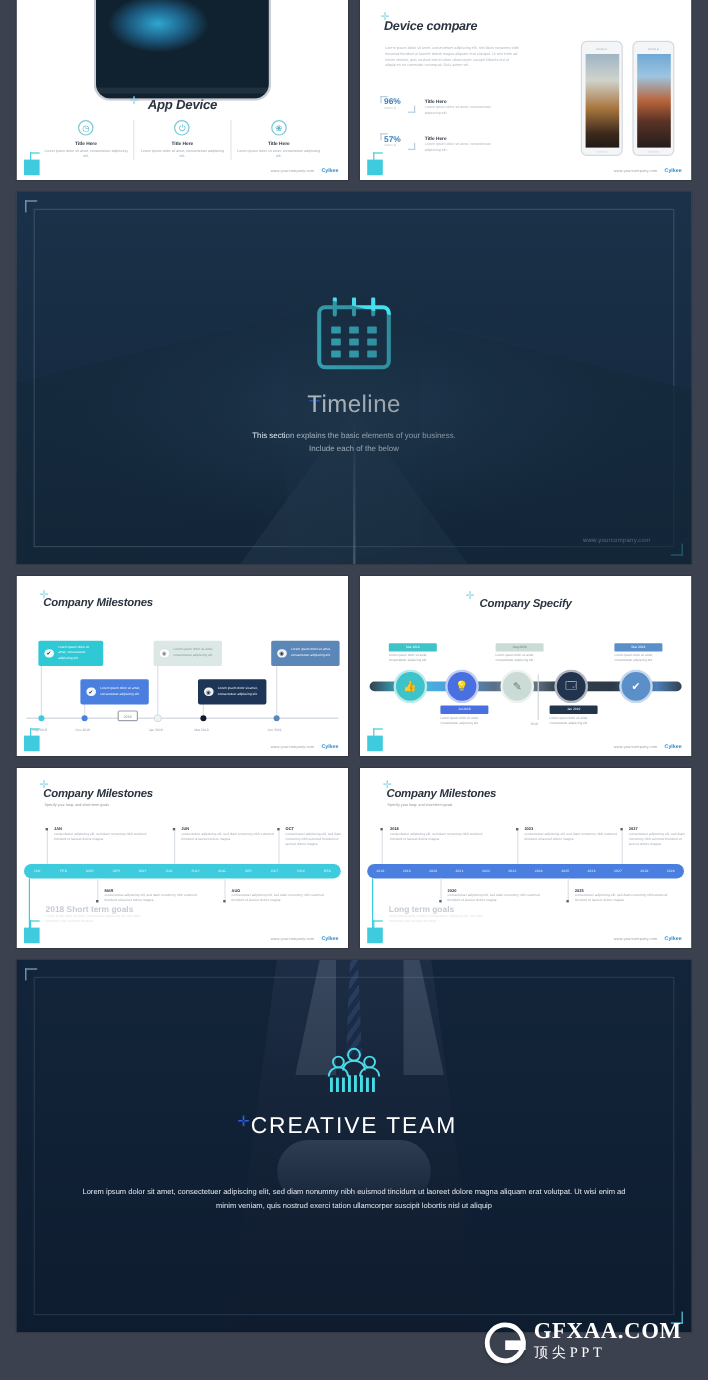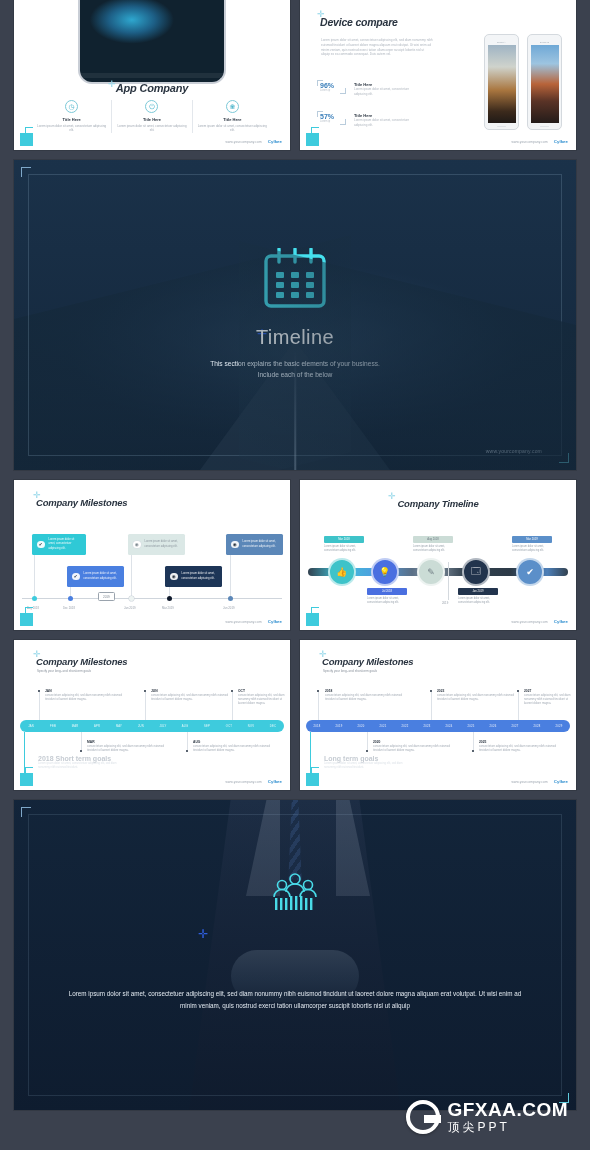--- a/index.html
+++ b/index.html
@@ -277,21 +277,21 @@
   }
   .s-team .team-body {
     position:absolute; left: 52px; right: 52px; top: 188px; text-align:center;
     font-size: 6.3px; color:#e2e9f0; line-height: 1.85;
   }
   .s-team .plus-mark { left: 184px; top: 128px; color:#2f5fe0; font-size: 12px; }
 
   
   .watermark {
     position: absolute; right: 22px; bottom: 14px;
-    display:flex; align-items:flex-start; gap: 7px; z-index: 10;
+    display:flex; align-items:flex-end; gap: 7px; z-index: 10; font-family: Liberation Serif, serif;
   }
   .watermark .g {
     width: 34px; height: 34px; border-radius: 50%;
     border: 4.5px solid #fff; position: relative;
     box-shadow: 0 1px 3px rgba(0,0,0,.35);
   }
   .watermark .g::after {
     content:""; position:absolute; right:-4.5px; top: 11px;
     width: 17px; height: 7.5px; background:#fff;
   }
@@ -306,21 +306,21 @@
 
 <div class="page">
 
   <div class="row" style="padding-top:0">
 
     <div class="slide half s-app">
       <div class="phone-img">
           <div class="band"></div>
         </div>
       <span class="plus-mark" style="left:94px; top:80px;">✛</span>
-      <div class="slide-title app-title">App Company</div>
+      <div class="slide-title app-title">App Device</div>
       <div class="features">
         <div class="feat">
           <div class="ficon">◷</div>
           <div class="fh">Title Here</div>
           <div class="fb">Lorem ipsum dolor sit amet, consectetuer adipiscing elit.</div>
         </div>
         <div class="feat">
           <div class="ficon">⏻</div>
           <div class="fh">Title Here</div>
           <div class="fb">Lorem ipsum dolor sit amet, consectetuer adipiscing elit.</div>
@@ -471,21 +471,21 @@
 
       <div class="slide-footer">
         <span class="url">www.yourcompany.com</span>
         <span class="brand">Cylkee</span>
       </div>
       <div class="cyan-tab"></div>
     </div>
 
     <div class="slide half s-ms2">
       <span class="plus-mark" style="left:88px; top:12px;">✛</span>
-      <div class="slide-title ms-title">Company Timeline</div>
+      <div class="slide-title ms-title">Company Specify</div>
       <div class="bar"></div>
       <div class="vline"></div>
       <div class="vyear">2019</div>
 
       <div class="tag" style="left:24px; top:56px; background:#3ec3c9;">Mar 2018</div>
       <div class="tagtxt" style="left:24px; top:65px;">Lorem ipsum dolor sit amet, consectetuer adipiscing elit.</div>
       <div class="circ" style="left:28px; background:#3ec3c9;">👍</div>
 
       <div class="tag" style="left:67px; top:108px; background:#4a6fe0;">Jul 2018</div>
       <div class="tagtxt" style="left:67px; top:117px;">Lorem ipsum dolor sit amet, consectetuer adipiscing elit.</div>
@@ -673,20 +673,21 @@
           <rect x="16" y="26" width="2.4" height="12"></rect>
             <rect x="21" y="24" width="2.4" height="14"></rect>
           <rect x="26" y="24" width="2.4" height="14"></rect>
             <rect x="31" y="24" width="2.4" height="14"></rect>
           <rect x="36" y="26" width="2.4" height="12"></rect>
             <rect x="41" y="26" width="2.4" height="12"></rect>
         </g>
       </svg>
 
       <span class="plus-mark">✛</span>
+      <div class="team-title">CREATIVE TEAM</div>
       <div class="team-body">Lorem ipsum dolor sit amet, consectetuer adipiscing elit, sed diam nonummy nibh euismod tincidunt ut laoreet dolore magna aliquam erat volutpat. Ut wisi enim ad minim veniam, quis nostrud exerci tation ullamcorper suscipit lobortis nisl ut aliquip</div>
     </div>
   </div>
 
   <div class="watermark">
     <div class="g">
         <div class="gbar"></div>
       </div>
     <div>
       <div class="wt1">GFXAA.COM</div>

